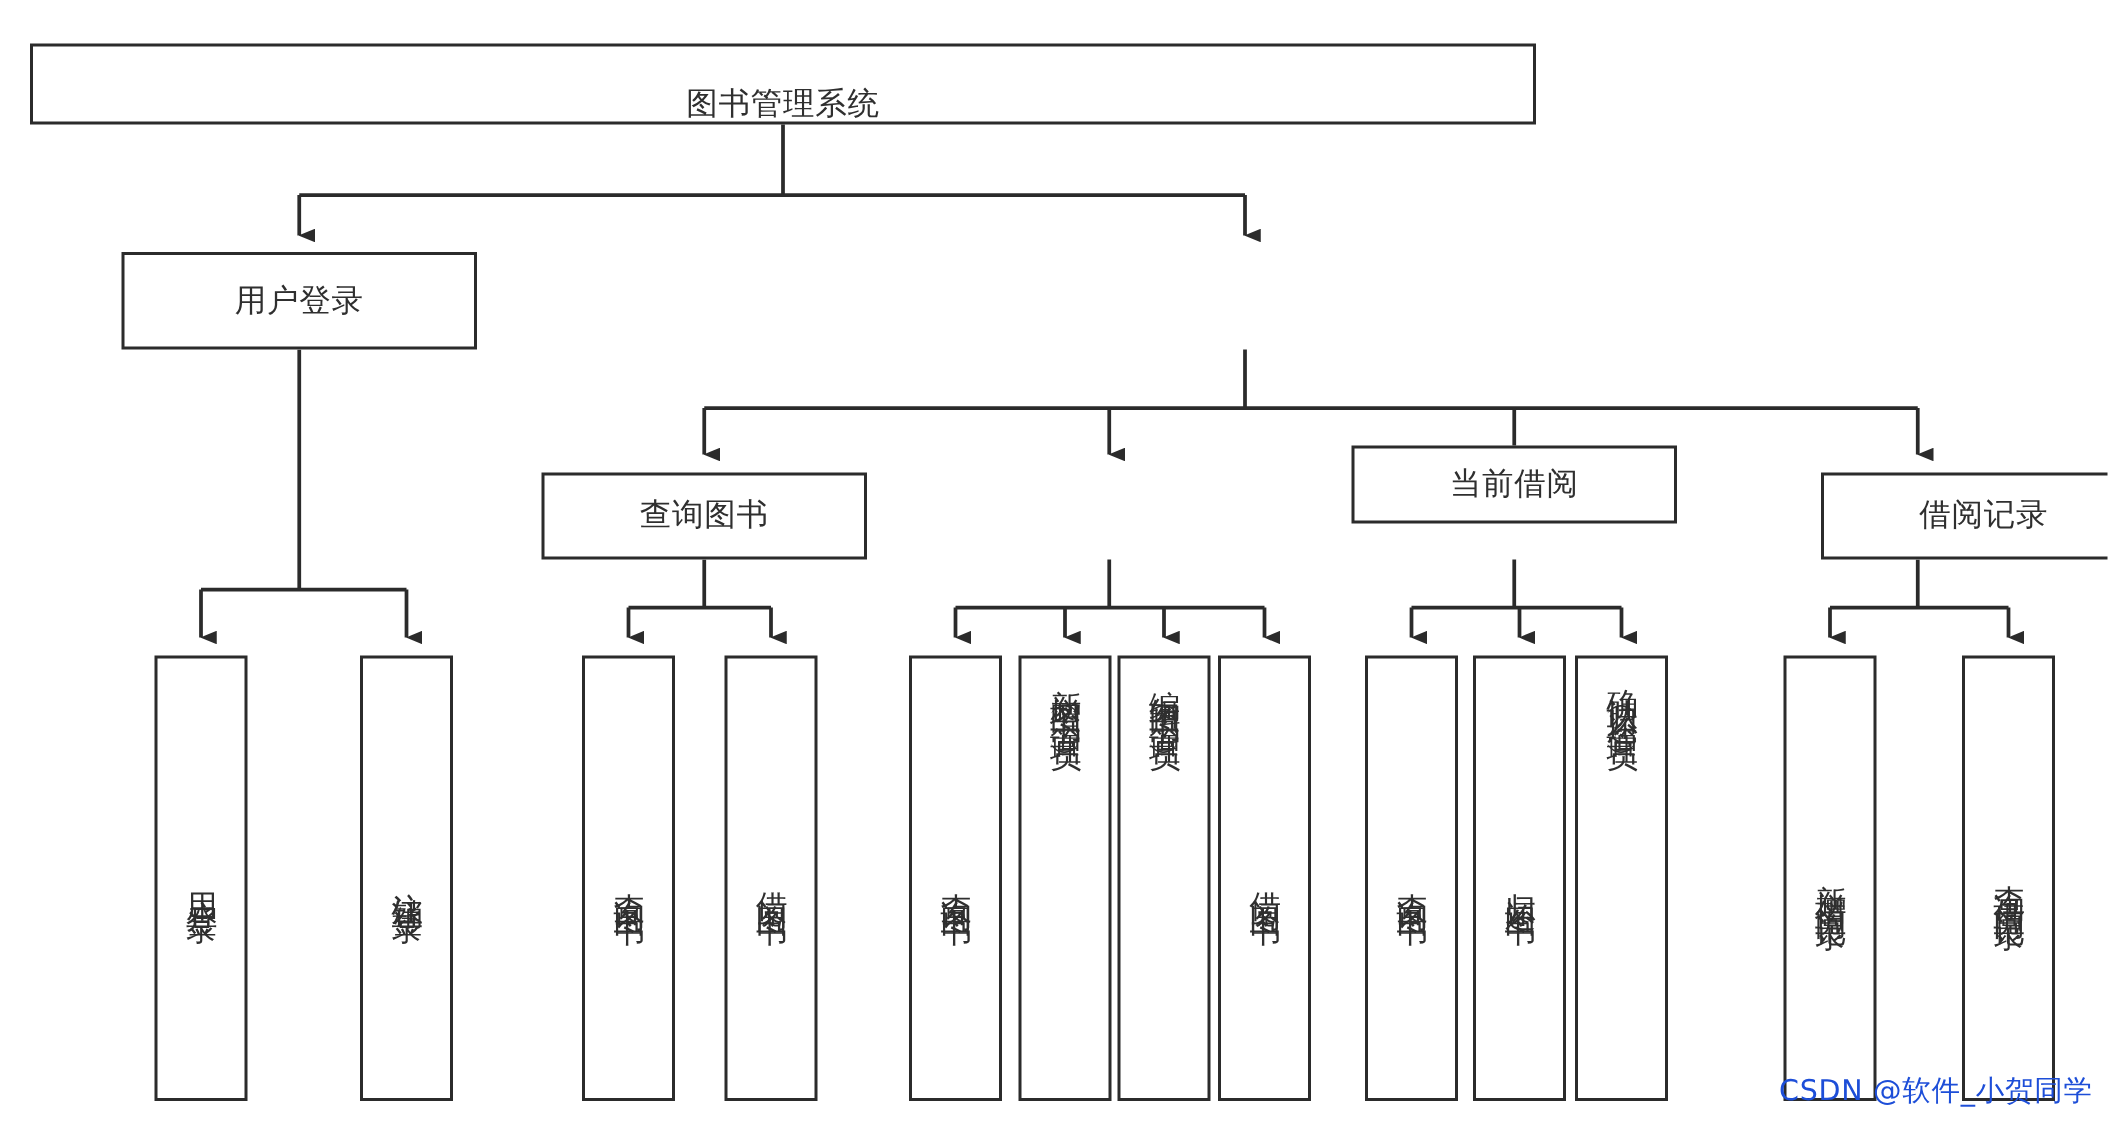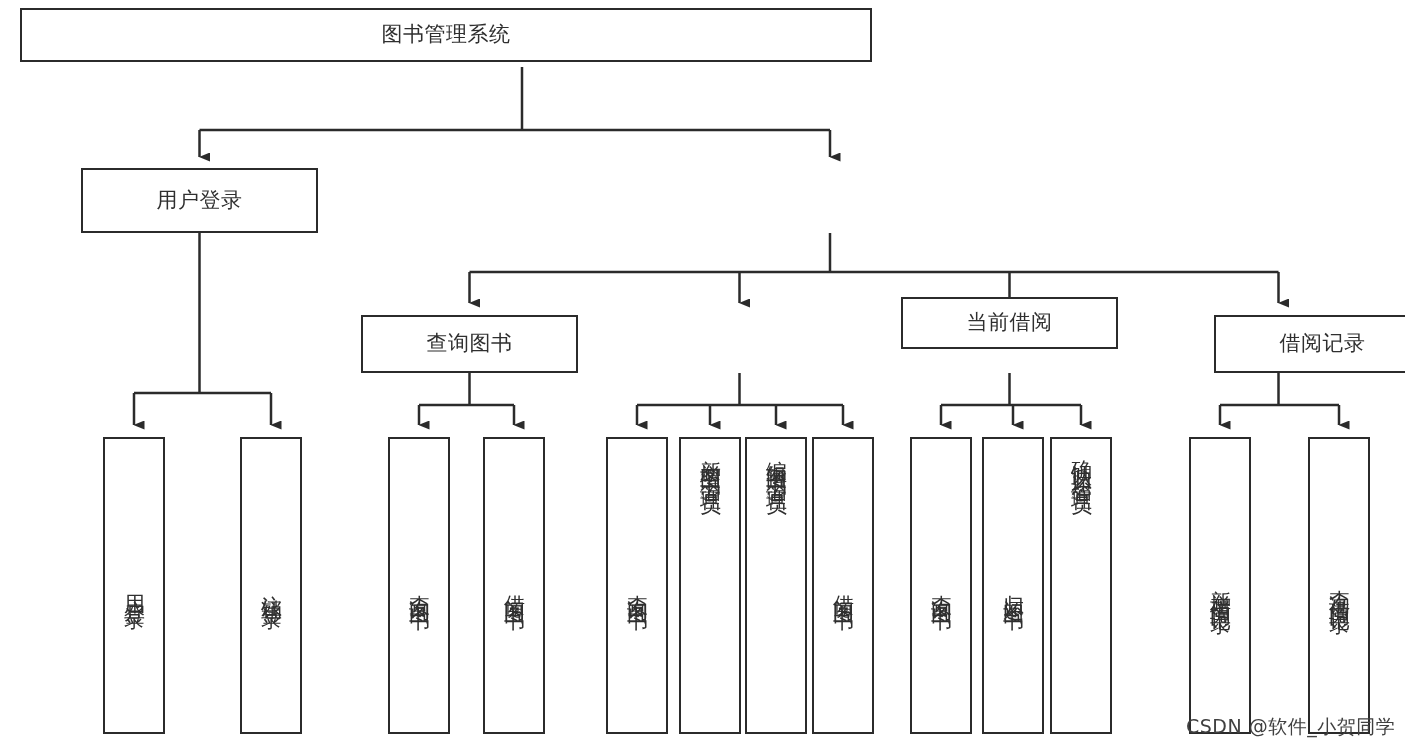--- a/index.html
+++ b/index.html
@@ -67,21 +67,21 @@
     top: 0;
     width: 1405px;
     height: 747px;
     pointer-events: none;
   }
   .watermark {
     position: absolute;
     left: 1186px;
     top: 714px;
     font-size: 19px;
-    color: #404040;
+    color: #1d4ed8;
     white-space: nowrap;
     letter-spacing: 0.5px;
   }
 </style>
 </head>
 <body>
 
 <div id="diagram-root">
 
   <svg class="connector-layer" width="1405" height="747" viewBox="0 0 1405 747">
@@ -139,21 +139,21 @@
     </g>
 
     <g stroke="#2b2b2b" stroke-width="2.5" fill="none">
       <path d="M1278.5,373 L1278.5,405"></path>
       <path d="M1220,405 L1339,405"></path>
       <path d="M1220,405 L1220,425" marker-end="url(#arrowhead)"></path>
       <path d="M1339,405 L1339,425" marker-end="url(#arrowhead)"></path>
     </g>
   </svg>
 
-  <div class="node-box" style="left:20px; top:8px; width:852px; height:54px;">
+  <div class="node-box" style="left:20px; top:29px; width:1004px; height:54px;align-items:flex-end;">
     <span class="node-label-h">图书管理系统</span>
   </div>
 
   <div class="node-box" style="left:81px; top:168px; width:237px; height:65px;">
     <span class="node-label-h">用户登录</span>
   </div>
 
 
   <div class="node-box" style="left:361px; top:315px; width:217px; height:58px;">
     <span class="node-label-h">查询图书</span>

